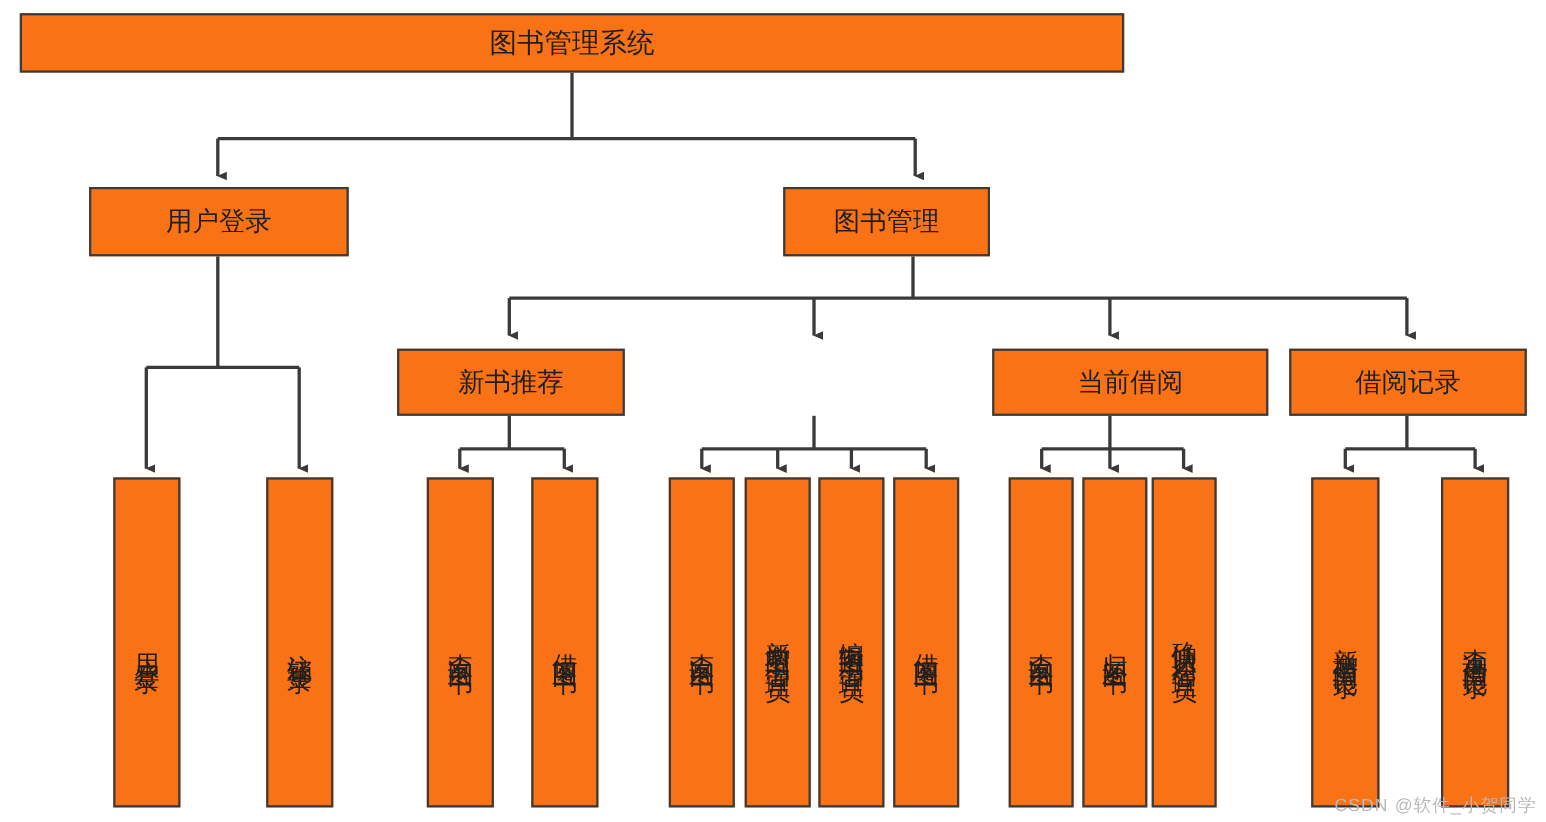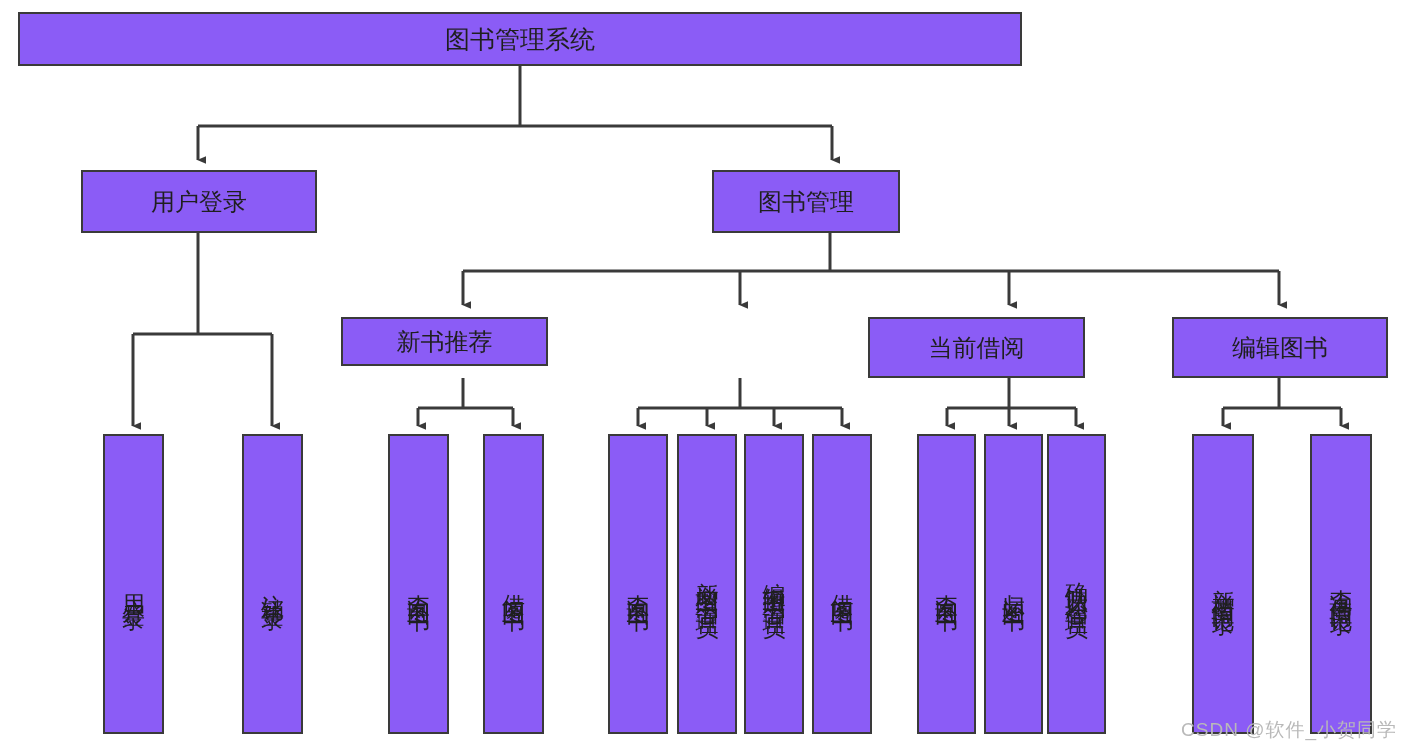--- a/index.html
+++ b/index.html
@@ -5,21 +5,21 @@
   html,body{margin:0;padding:0;background:#ffffff;}
   body{
     font-family:"Liberation Sans","DejaVu Sans",sans-serif;
     width:1405px;height:747px;overflow:hidden;position:relative;
   }
   #diagram-root{position:relative;width:1405px;height:747px;}
   svg#tree-svg{position:absolute;left:0;top:0;width:1405px;height:747px;}
 
   .node-box{
     position:absolute;
-    background:#8b5cf6;
+    background:#f97316;
     border:2.5px solid #3a3a3a;
     box-sizing:border-box;
     display:flex;
     align-items:center;
     justify-content:center;
     color:#1f1f1f;
   }
   .node-box.horiz{font-size:24px;line-height:1;}
   .node-box.root{font-size:25px;}
   .node-box.leaf{
@@ -34,21 +34,21 @@
   .node-box.leaf .vtext{
     writing-mode:vertical-rl;
     text-orientation:upright;
     letter-spacing:5px;
     white-space:nowrap;
     line-height:1;
   }
   .watermark{
     position:absolute;
     right:8px;bottom:4px;
-    font-size:19px;
+    font-size:16px;
     color:#b9b9b9;
     letter-spacing:1px;
     white-space:nowrap;
     pointer-events:none;
   }
 </style>
 </head>
 <body>
 
 <div id="diagram-root">
@@ -119,28 +119,28 @@
     <span>图书管理系统</span>
   </div>
 
   <div class="node-box horiz" style="left:81px;top:170px;width:236px;height:63px;">
     <span>用户登录</span>
   </div>
   <div class="node-box horiz" style="left:712px;top:170px;width:188px;height:63px;">
     <span>图书管理</span>
   </div>
 
-  <div class="node-box horiz" style="left:341px;top:317px;width:207px;height:49px;">
+  <div class="node-box horiz" style="left:361px;top:317px;width:207px;height:61px;">
     <span>新书推荐</span>
   </div>
-  <div class="node-box horiz" style="left:868px;top:317px;width:217px;height:61px;">
+  <div class="node-box horiz" style="left:902px;top:317px;width:251px;height:61px;">
     <span>当前借阅</span>
   </div>
   <div class="node-box horiz" style="left:1172px;top:317px;width:216px;height:61px;">
-    <span>编辑图书</span>
+    <span>借阅记录</span>
   </div>
 
   <div class="node-box leaf" style="left:103px;top:434px;width:61px;height:300px;">
     <span class="vtext">用户登录</span>
   </div>
   <div class="node-box leaf" style="left:242px;top:434px;width:61px;height:300px;">
     <span class="vtext">注销登录</span>
   </div>
 
   <div class="node-box leaf" style="left:388px;top:434px;width:61px;height:300px;">

